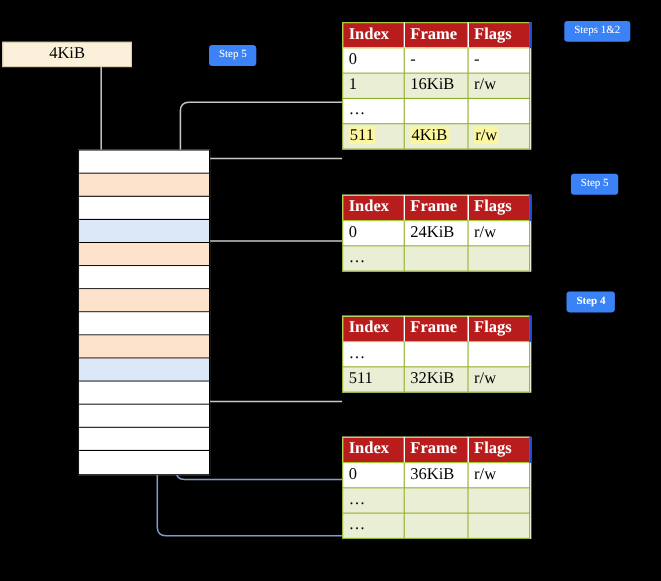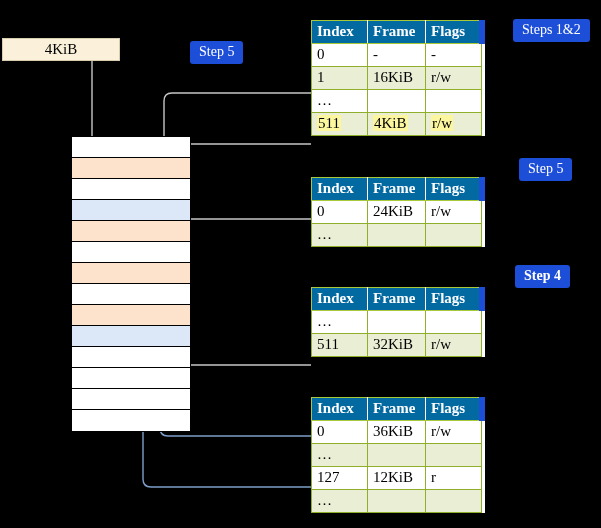--- a/index.html
+++ b/index.html
@@ -23,23 +23,23 @@
     border:1px solid #d9cdb0;
     color:#000;
     font-size:15px;
     display:flex;align-items:center;justify-content:center;
     box-sizing:border-box;
   }
 
   
   .badge{
     position:absolute;
-    background:#1d4ed8;
+    background:#3b82f6;
     color:#ffffff;
-    font-size:14px;
+    font-size:10px;
     padding:3px 9px 4px 9px;
     border-radius:3px;
     white-space:nowrap;
     line-height:1.15;
   }
   .badge.b0{left:190px;top:41px;}
   .badge.b12{left:513px;top:19px;}
   .badge.b3{left:519px;top:158px;}
   .badge.b4{left:515px;top:265px;font-weight:bold;}
 
@@ -75,27 +75,27 @@
     color:#000;
     padding:1px 5px 2px 5px;
     height:23px;
     box-sizing:border-box;
     text-align:left;
     font-weight:normal;
     overflow:hidden;
     white-space:nowrap;
   }
   .ptable th{
-    background:#0369a1;
+    background:#b91c1c;
     color:#ffffff;
     font-weight:bold;
     border-color:#a8c93a;
     border-right:1px solid #ffffff;
   }
-  .ptable th:last-child{border-right:6px solid #1d4ed8;}
+  .ptable th:last-child{border-right:2px solid #1d4ed8;}
   .ptable tr.alt td{background:#e9eed4;}
   .ptable tr.plain td{background:#ffffff;}
   .col-index{width:56px;}
   .col-frame{width:58px;}
   .col-flags{width:56px;}
   .hl{background:#fcf79e;padding:0 1px;}
 
   .t1{left:311px;top:20px;width:170px;}
   .t2{left:311px;top:177px;width:170px;}
   .t3{left:311px;top:287px;width:170px;}
@@ -245,25 +245,20 @@
         <tr class="plain">
           <td class="col-index">0</td>
           <td class="col-frame">36KiB</td>
           <td class="col-flags">r/w</td>
         </tr>
         <tr class="alt">
           <td class="col-index">…</td>
           <td class="col-frame"></td>
           <td class="col-flags"></td>
         </tr>
-        <tr class="plain">
-          <td class="col-index">127</td>
-          <td class="col-frame">12KiB</td>
-          <td class="col-flags">r</td>
-        </tr>
         <tr class="alt">
           <td class="col-index">…</td>
           <td class="col-frame"></td>
           <td class="col-flags"></td>
         </tr>
       </tbody>
     </table>
 
 </div>
 

